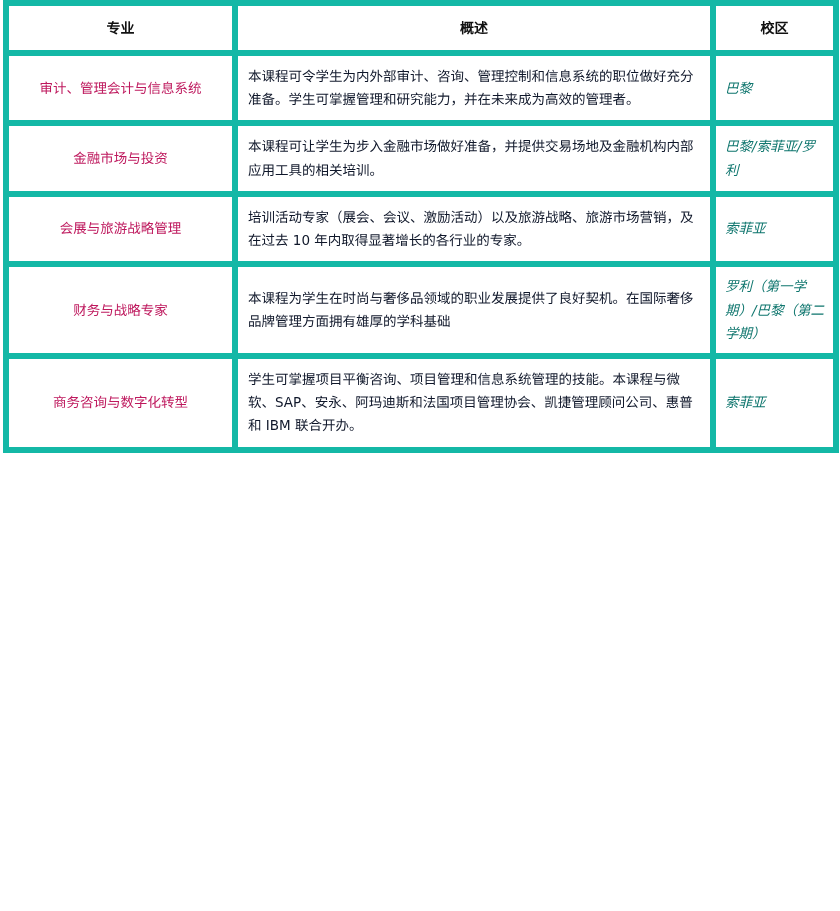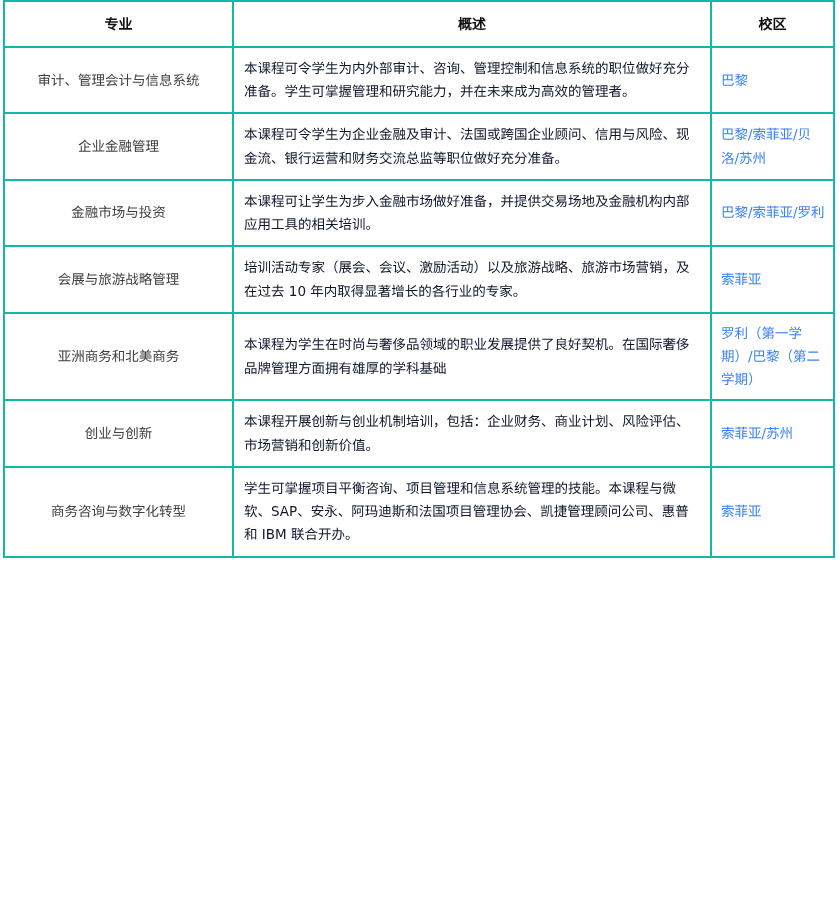--- a/index.html
+++ b/index.html
@@ -19,47 +19,48 @@
     margin-left: 3px;
     border-collapse: collapse;
     table-layout: fixed;
   }
   #program-table col.col-major   { width: 229px; }
   #program-table col.col-summary { width: 478px; }
   #program-table col.col-campus  { width: 123px; }
 
   #program-table th,
   #program-table td {
-    border: 2px solid #14b8a6;
+    border: 6px solid #14b8a6;
     vertical-align: middle;
     font-size: 13.5px;
     line-height: 1.72;
   }
   #program-table thead th {
     height: 36px;
     padding: 4px 6px;
     font-weight: bold;
     text-align: center;
     font-size: 14px;
     color: #111111;
   }
   td.cell-major {
     text-align: center;
     padding: 8px 10px;
-    color: #404040;
+    color: #be185d;
   }
   td.cell-summary {
     text-align: left;
     padding: 9px 14px 9px 10px;
     color: #0f172a;
   }
   td.cell-campus {
     text-align: left;
     padding: 8px 6px 8px 9px;
-    color: #3b82f6;
+    color: #0f766e;
+    font-style: italic;
   }
 </style>
 </head>
 <body>
 
 <table id="program-table">
   <colgroup>
     <col class="col-major">
     <col class="col-summary">
     <col class="col-campus">
@@ -71,43 +72,33 @@
       <th>校区</th>
     </tr>
   </thead>
   <tbody id="table-body">
       <tr>
         <td class="cell-major">审计、管理会计与信息系统</td>
         <td class="cell-summary">本课程可令学生为内外部审计、咨询、管理控制和信息系统的职位做好充分准备。学生可掌握管理和研究能力，并在未来成为高效的管理者。</td>
         <td class="cell-campus">巴黎</td>
       </tr>
       <tr>
-        <td class="cell-major">企业金融管理</td>
-        <td class="cell-summary">本课程可令学生为企业金融及审计、法国或跨国企业顾问、信用与风险、现金流、银行运营和财务交流总监等职位做好充分准备。</td>
-        <td class="cell-campus">巴黎/索菲亚/贝洛/苏州</td>
-      </tr>
-      <tr>
         <td class="cell-major">金融市场与投资</td>
         <td class="cell-summary">本课程可让学生为步入金融市场做好准备，并提供交易场地及金融机构内部应用工具的相关培训。</td>
         <td class="cell-campus">巴黎/索菲亚/罗利</td>
       </tr>
       <tr>
         <td class="cell-major">会展与旅游战略管理</td>
         <td class="cell-summary">培训活动专家（展会、会议、激励活动）以及旅游战略、旅游市场营销，及在过去 10 年内取得显著增长的各行业的专家。</td>
         <td class="cell-campus">索菲亚</td>
       </tr>
       <tr>
-        <td class="cell-major">亚洲商务和北美商务</td>
+        <td class="cell-major">财务与战略专家</td>
         <td class="cell-summary">本课程为学生在时尚与奢侈品领域的职业发展提供了良好契机。在国际奢侈品牌管理方面拥有雄厚的学科基础</td>
         <td class="cell-campus">罗利（第一学期）/巴黎（第二学期）</td>
-      </tr>
-      <tr>
-        <td class="cell-major">创业与创新</td>
-        <td class="cell-summary">本课程开展创新与创业机制培训，包括：企业财务、商业计划、风险评估、市场营销和创新价值。</td>
-        <td class="cell-campus">索菲亚/苏州</td>
       </tr>
       <tr>
         <td class="cell-major">商务咨询与数字化转型</td>
         <td class="cell-summary">学生可掌握项目平衡咨询、项目管理和信息系统管理的技能。本课程与微软、SAP、安永、阿玛迪斯和法国项目管理协会、凯捷管理顾问公司、惠普和 IBM 联合开办。</td>
         <td class="cell-campus">索菲亚</td>
       </tr>
     </tbody>
 </table>
 
 </body></html>

